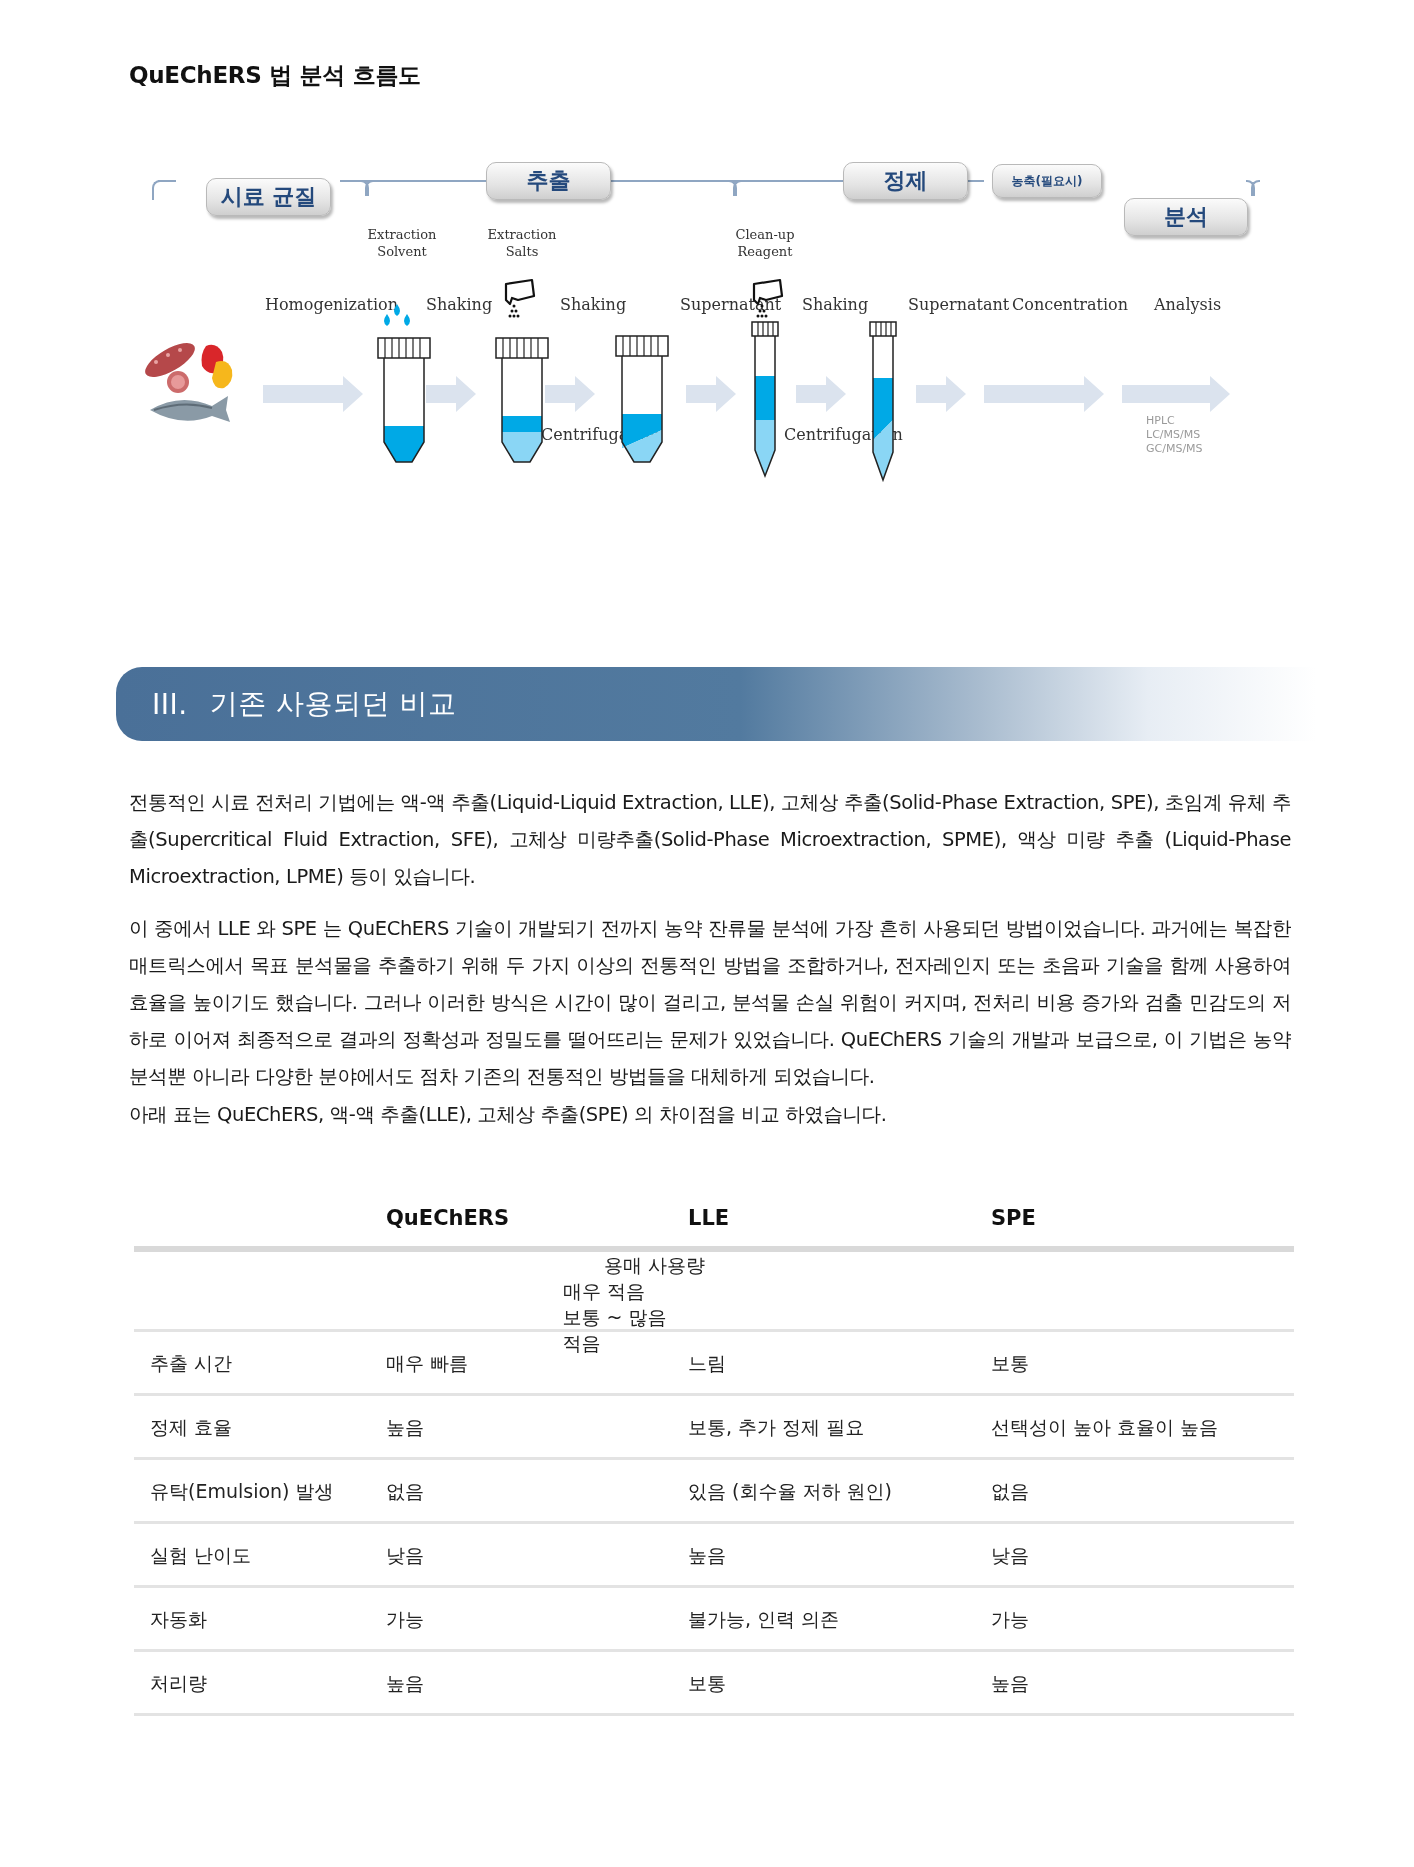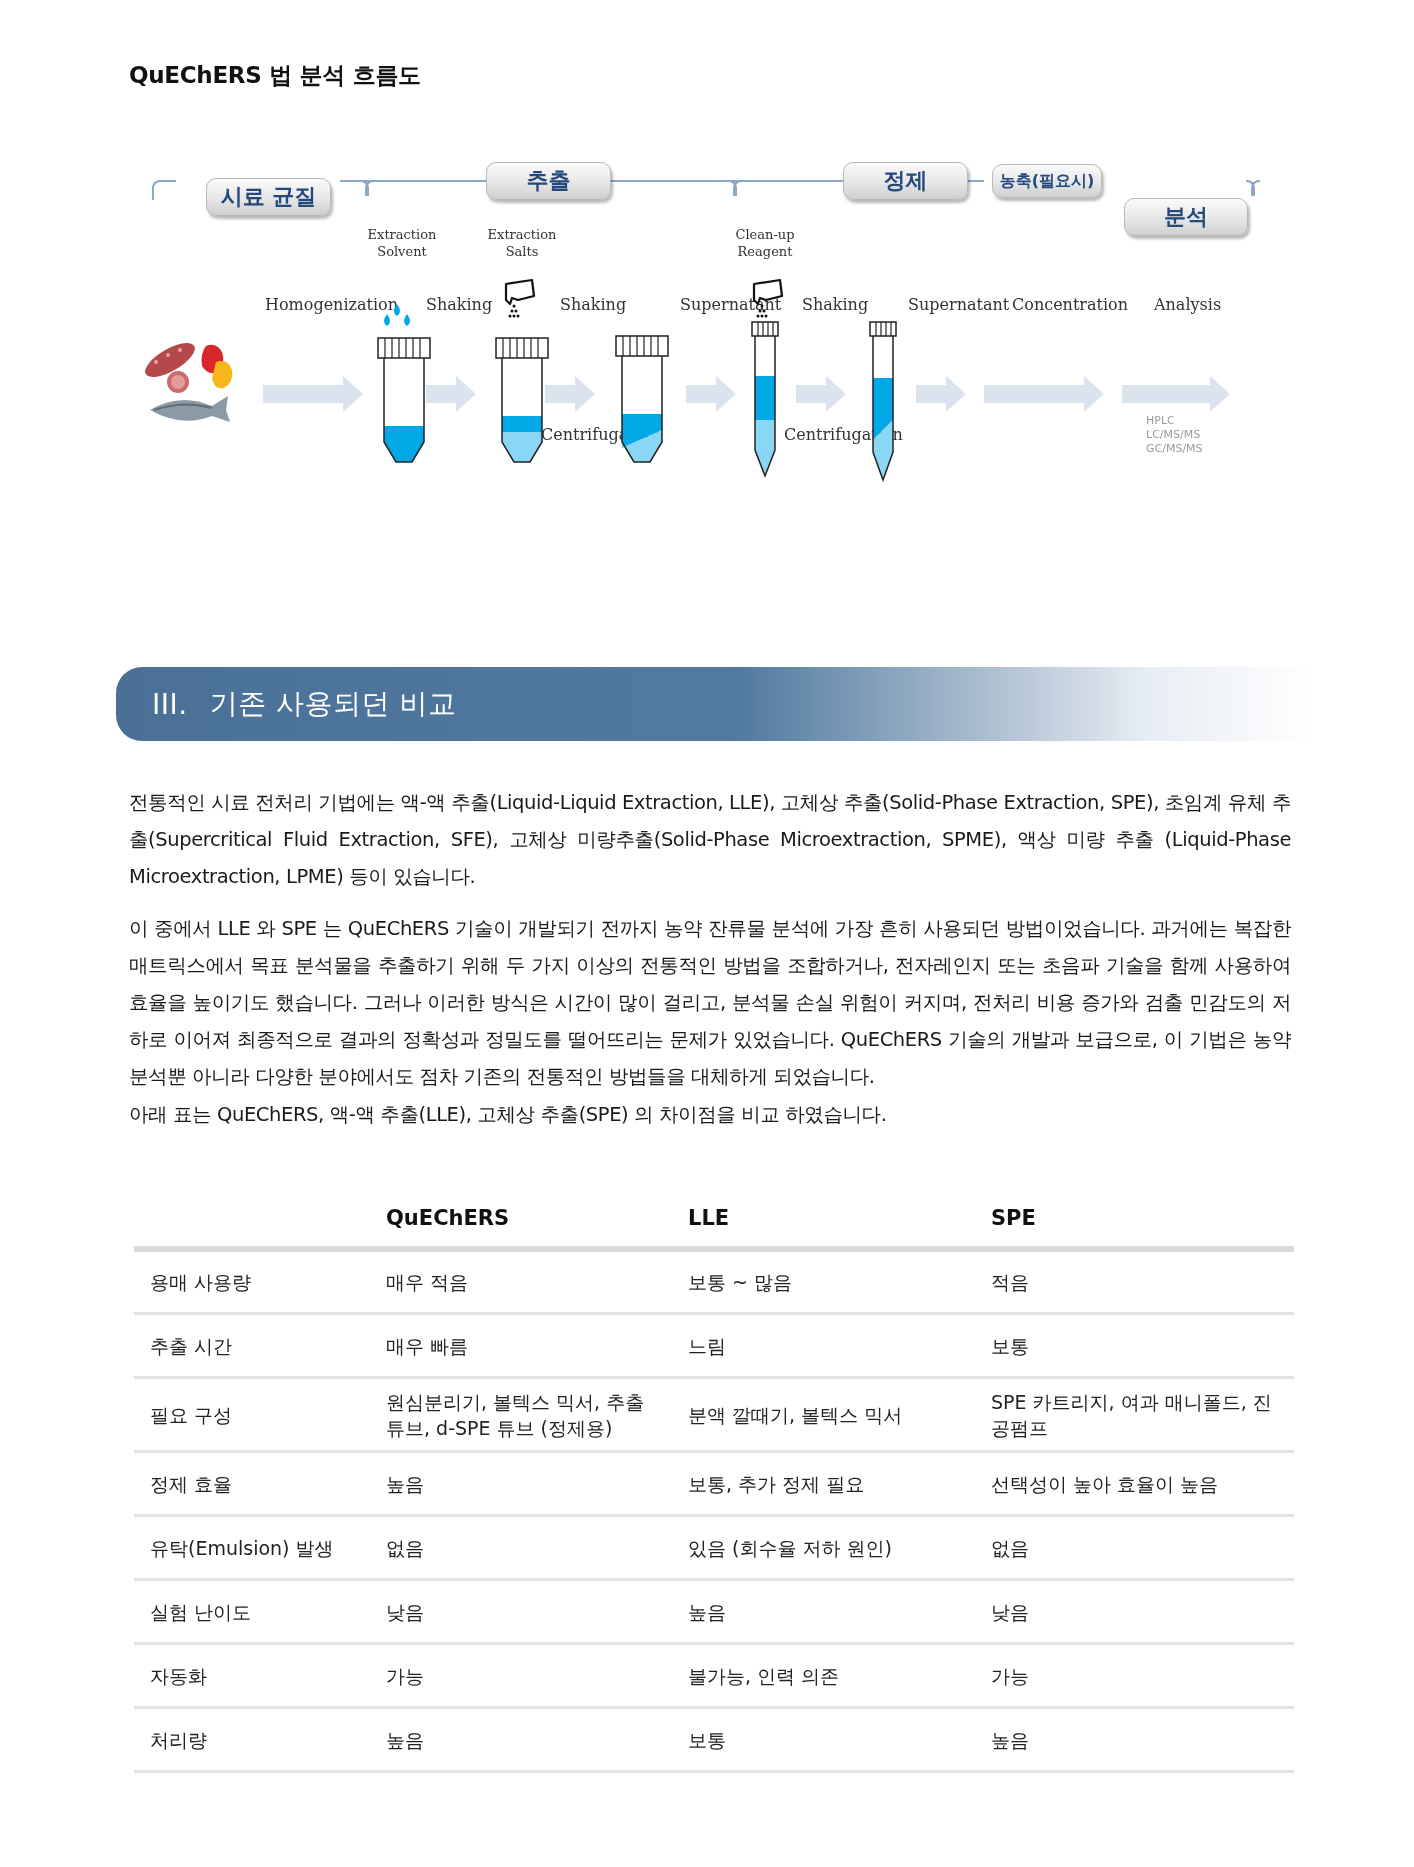--- a/index.html
+++ b/index.html
@@ -10,21 +10,21 @@
 
   
   .flow { position: absolute; left: 140px; top: 150px; width: 1130px; height: 360px; }
   .stage-line { position: absolute; top: 178px; height: 2px; background: #8fa6c2; }
   .stage { position: absolute; height: 38px; border-radius: 10px;
            background: linear-gradient(#fbfbfb, #e4e4e4 60%, #cfcfcf);
            border: 1px solid #b9b9b9;
            box-shadow: 2px 3px 3px rgba(0,0,0,0.28);
            color: #24497c; font-weight: bold; font-size: 22px;
            display: flex; align-items: center; justify-content: center; }
-  .stage.small { font-size: 16px; height: 34px; }
+  .stage.small { font-size: 12px; height: 34px; }
   .brace { position: absolute; width: 12px; height: 20px; border: 2px solid #8fa6c2; border-bottom: none; border-right: none; border-radius: 8px 0 0 0; }
   .notch { position: absolute; width: 14px; height: 16px; }
   .notch::before, .notch::after { content: ""; position: absolute; top: 0; width: 7px; height: 14px; border-top: 2px solid #8fa6c2; }
   .notch::before { left: 0; border-right: 2px solid #8fa6c2; border-radius: 0 8px 0 0; }
   .notch::after { right: 0; border-left: 2px solid #8fa6c2; border-radius: 8px 0 0 0; }
 
   .reagent-label { position: absolute; font-family: "DejaVu Serif", serif; font-size: 13px; color: #333; text-align: center; line-height: 17px; }
   .step-label { position: absolute; font-family: "DejaVu Serif", serif; font-size: 16px; color: #333; white-space: nowrap; }
   .instr { position: absolute; font-size: 11px; color: #9a9a9a; line-height: 14px; }
 
@@ -255,38 +255,32 @@
 <p class="para" style="top:1096px;">아래 표는 QuEChERS, 액-액 추출(LLE), 고체상 추출(SPE) 의 차이점을 비교 하였습니다.</p>
 
 <div class="table">
   <div class="thead">
     <div class="th c0"></div>
     <div class="th c1">QuEChERS</div>
     <div class="th c2">LLE</div>
     <div class="th c3">SPE</div>
   </div>
 
-  <div class="row" style="height:63px;">
+  <div class="row" style="height:80px;flex-direction:column;">
     <div class="cell c0">용매 사용량</div>
     <div class="cell c1">매우 적음</div>
     <div class="cell c2">보통 ~ 많음</div>
     <div class="cell c3">적음</div>
   </div>
   <div class="row" style="height:64px;">
     <div class="cell c0">추출 시간</div>
     <div class="cell c1">매우 빠름</div>
     <div class="cell c2">느림</div>
     <div class="cell c3">보통</div>
   </div>
-  <div class="row" style="height:74px;">
-    <div class="cell c0">필요 구성</div>
-    <div class="cell c1" style="padding-right:40px;">원심분리기, 볼텍스 믹서, 추출 튜브, d-SPE 튜브 (정제용)</div>
-    <div class="cell c2">분액 깔때기, 볼텍스 믹서</div>
-    <div class="cell c3" style="padding-right:20px;">SPE 카트리지, 여과 매니폴드, 진공펌프</div>
-  </div>
   <div class="row" style="height:64px;">
     <div class="cell c0">정제 효율</div>
     <div class="cell c1">높음</div>
     <div class="cell c2">보통, 추가 정제 필요</div>
     <div class="cell c3">선택성이 높아 효율이 높음</div>
   </div>
   <div class="row" style="height:64px;">
     <div class="cell c0">유탁(Emulsion) 발생</div>
     <div class="cell c1">없음</div>
     <div class="cell c2">있음 (회수율 저하 원인)</div>

